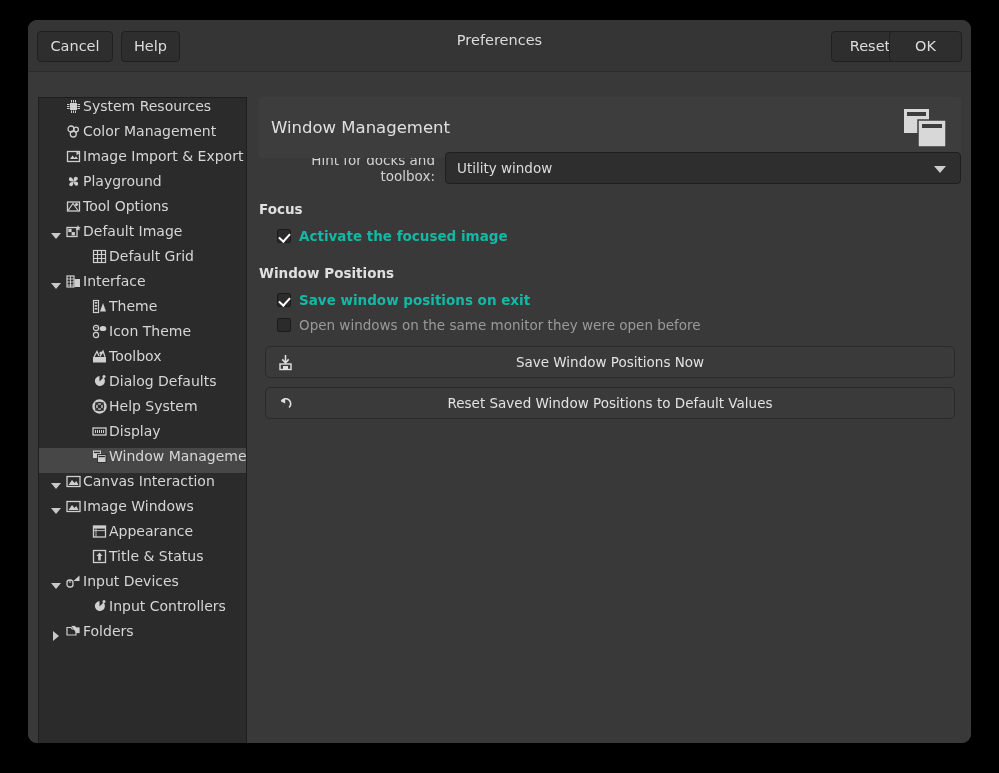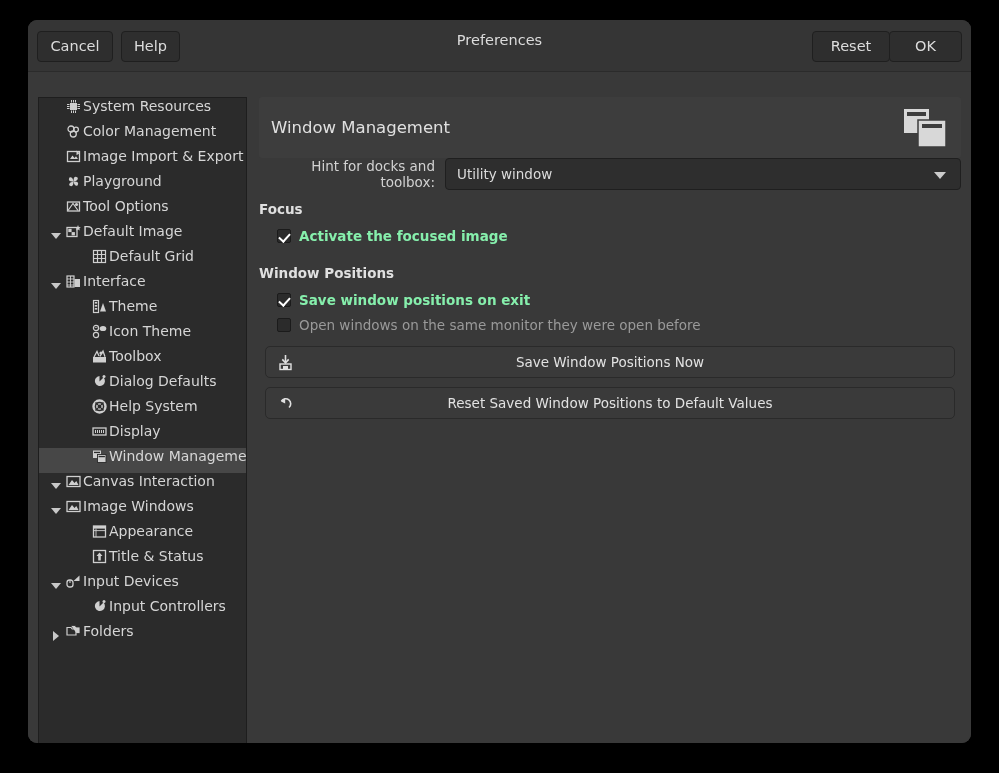--- a/index.html
+++ b/index.html
@@ -40,21 +40,21 @@
     font-family: "DejaVu Sans", "Liberation Sans", sans-serif;
     display: flex;
     align-items: center;
     justify-content: center;
     cursor: pointer;
     padding: 8px;
     line-height: 1;
   }
   #btn-cancel { left: 9px;  width: 76px; }
   #btn-help   { left: 93px; width: 59px; }
-  #btn-reset  { left: 784px; width: 78px; }
+  #btn-reset  { left: 803px; width: 78px; }
   #btn-ok     { left: 861px; width: 73px; }
 
   #window-title {
     position: absolute;
     left: 0; top: 0;
     width: 943px; height: 40px;
     display: flex; align-items: center; justify-content: center;
     color: #dcdcdc;
     font-size: 14.5px;
     pointer-events: none;
@@ -142,21 +142,21 @@
   .section-title {
     color: #e0e0e0;
     font-size: 13.5px;
     font-weight: bold;
     margin-top: 17px;
     margin-bottom: 6px;
   }
 
   .row-hint {
     display: flex;
-    align-items: flex-start;
+    align-items: flex-end;
     height: 26px;
   }
   .hint-label {
     color: #d2d2d2;
     font-size: 13.5px;
     width: 186px;
     text-align: right;
     padding-right: 10px;
   }
   .combo {
@@ -203,21 +203,21 @@
   .cbox.checked::after {
     content: "";
     position: absolute;
     left: 3px; top: 1px;
     width: 5px; height: 9px;
     border: solid #ffffff;
     border-width: 0 2px 2px 0;
     transform: rotate(42deg);
   }
   .check-label { font-size: 13.5px; }
-  .check-label.on  { color: #86efac; font-weight: bold; }
+  .check-label.on  { color: #14b8a6; font-weight: bold; }
   .check-label.off { color: #9a9a9a; }
 
   .action-btn {
     position: relative;
     width: 690px;
     height: 32px;
     background: #3a3a3a;
     border: 1px solid #2a2a2a;
     border-radius: 5px;
     margin-top: 9px;

